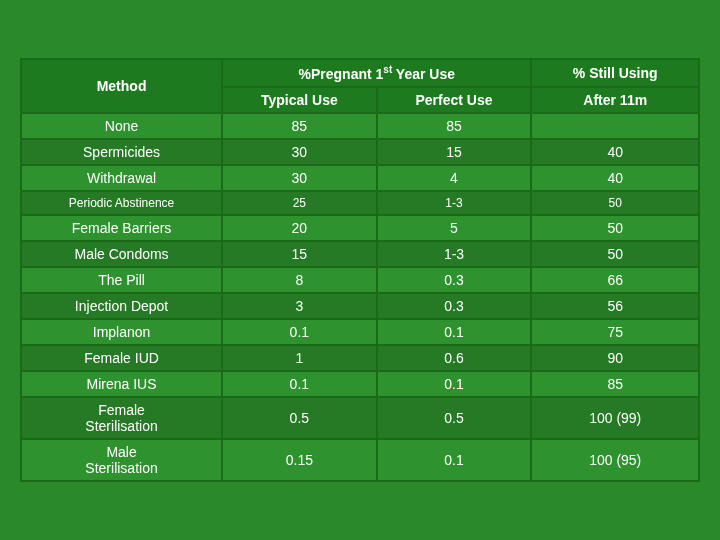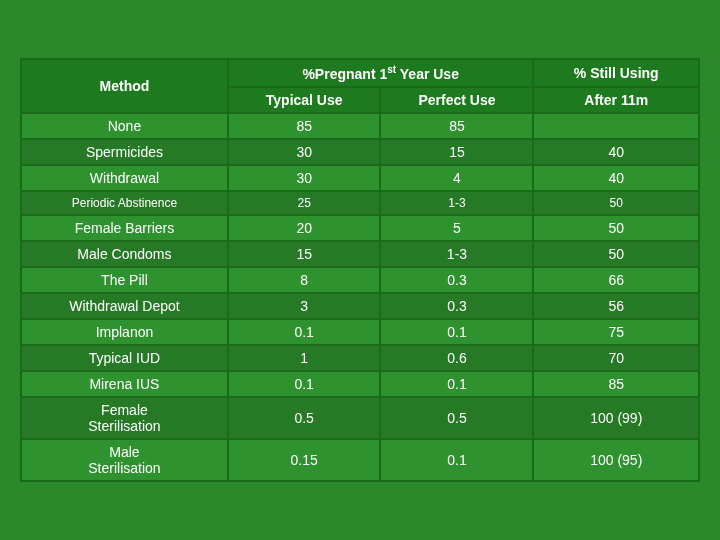--- a/index.html
+++ b/index.html
@@ -122,36 +122,36 @@
           <td>1-3</td>
           <td>50</td>
         </tr>
         <tr>
           <td class="method-col">The Pill</td>
           <td>8</td>
           <td>0.3</td>
           <td>66</td>
         </tr>
         <tr>
-          <td class="method-col">Withdrawal Depot</td>
+          <td class="method-col">Injection Depot</td>
           <td>3</td>
           <td>0.3</td>
           <td>56</td>
         </tr>
         <tr>
           <td class="method-col">Implanon</td>
           <td>0.1</td>
           <td>0.1</td>
           <td>75</td>
         </tr>
         <tr>
-          <td class="method-col">Typical IUD</td>
+          <td class="method-col">Female IUD</td>
           <td>1</td>
           <td>0.6</td>
-          <td>70</td>
+          <td>90</td>
         </tr>
         <tr>
           <td class="method-col">Mirena IUS</td>
           <td>0.1</td>
           <td>0.1</td>
           <td>85</td>
         </tr>
         <tr>
           <td class="method-col">Female<br>Sterilisation</td>
           <td>0.5</td>

